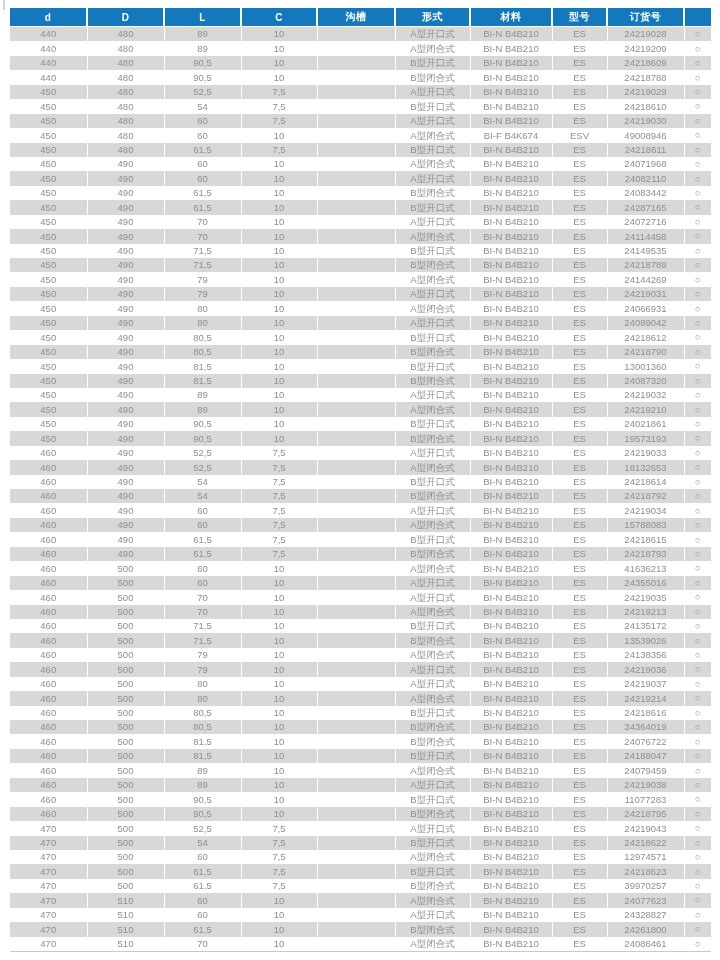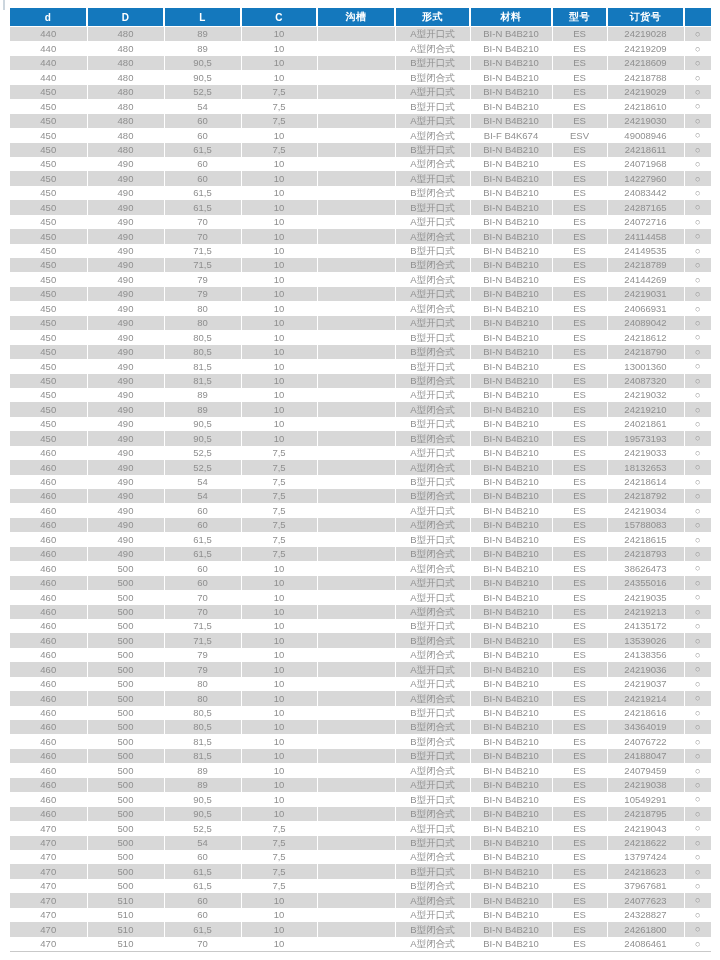--- a/index.html
+++ b/index.html
@@ -196,21 +196,21 @@
         </tr>
         <tr>
           <td>450</td>
           <td>490</td>
           <td>60</td>
           <td>10</td>
           <td></td>
           <td>A型开口式</td>
           <td>BI-N B4B210</td>
           <td>ES</td>
-          <td>14227960</td>
+          <td>24082110</td>
           <td><span class="ring">○</span></td>
         </tr>
         <tr>
           <td>450</td>
           <td>490</td>
           <td>61,5</td>
           <td>10</td>
           <td></td>
           <td>B型闭合式</td>
           <td>BI-N B4B210</td>
@@ -520,21 +520,21 @@
         </tr>
         <tr>
           <td>460</td>
           <td>500</td>
           <td>60</td>
           <td>10</td>
           <td></td>
           <td>A型闭合式</td>
           <td>BI-N B4B210</td>
           <td>ES</td>
-          <td>38626473</td>
+          <td>41636213</td>
           <td><span class="ring">○</span></td>
         </tr>
         <tr>
           <td>460</td>
           <td>500</td>
           <td>60</td>
           <td>10</td>
           <td></td>
           <td>A型开口式</td>
           <td>BI-N B4B210</td>
@@ -712,21 +712,21 @@
         </tr>
         <tr>
           <td>460</td>
           <td>500</td>
           <td>90,5</td>
           <td>10</td>
           <td></td>
           <td>B型开口式</td>
           <td>BI-N B4B210</td>
           <td>ES</td>
-          <td>10549291</td>
+          <td>11077283</td>
           <td><span class="ring">○</span></td>
         </tr>
         <tr>
           <td>460</td>
           <td>500</td>
           <td>90,5</td>
           <td>10</td>
           <td></td>
           <td>B型闭合式</td>
           <td>BI-N B4B210</td>
@@ -760,21 +760,21 @@
         </tr>
         <tr>
           <td>470</td>
           <td>500</td>
           <td>60</td>
           <td>7,5</td>
           <td></td>
           <td>A型闭合式</td>
           <td>BI-N B4B210</td>
           <td>ES</td>
-          <td>13797424</td>
+          <td>12974571</td>
           <td><span class="ring">○</span></td>
         </tr>
         <tr>
           <td>470</td>
           <td>500</td>
           <td>61,5</td>
           <td>7,5</td>
           <td></td>
           <td>B型开口式</td>
           <td>BI-N B4B210</td>
@@ -784,21 +784,21 @@
         </tr>
         <tr>
           <td>470</td>
           <td>500</td>
           <td>61,5</td>
           <td>7,5</td>
           <td></td>
           <td>B型闭合式</td>
           <td>BI-N B4B210</td>
           <td>ES</td>
-          <td>37967681</td>
+          <td>39970257</td>
           <td><span class="ring">○</span></td>
         </tr>
         <tr>
           <td>470</td>
           <td>510</td>
           <td>60</td>
           <td>10</td>
           <td></td>
           <td>A型闭合式</td>
           <td>BI-N B4B210</td>

